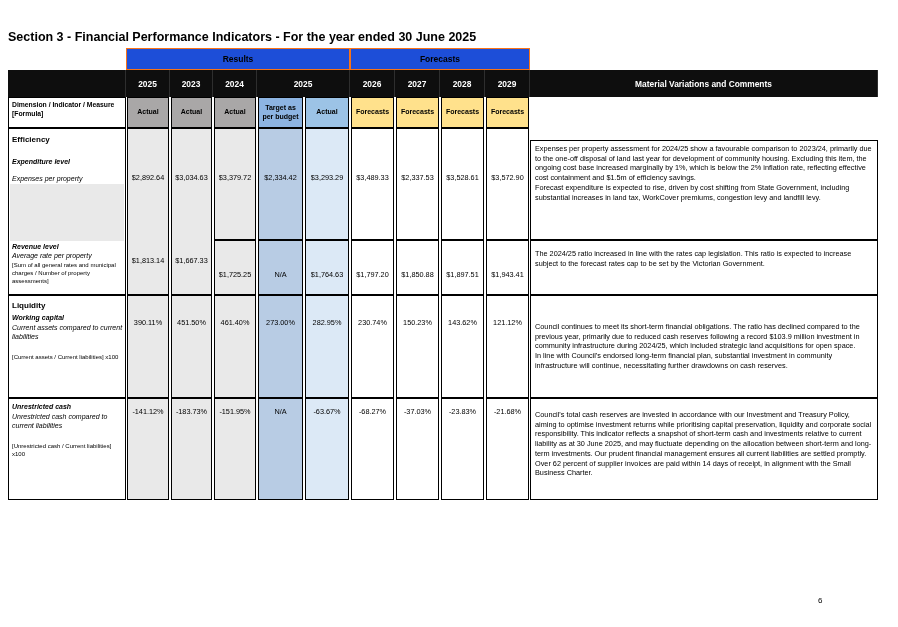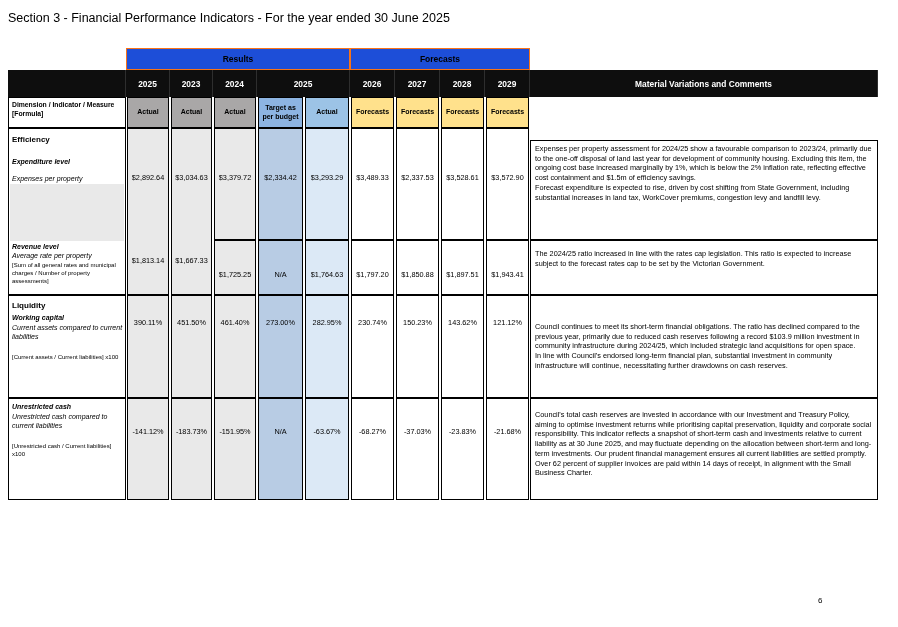--- a/index.html
+++ b/index.html
@@ -1,35 +1,35 @@
 <!DOCTYPE html>
 <html style="--black-bar: #0e0e0e; --hdr-gray: #a9a7a7; --hdr-target: #8db4e2; --hdr-actual: #9cc3e6; --hdr-forecast: #ffe18c; --data-gray: #e9e9e9; --data-target: #b8cce4; --data-actual: #dce9f6;"><head>
 <meta charset="utf-8">
 <style>
   :root{
     --black-bar:#0e0e0e; --hdr-gray:#a9a7a7; --hdr-target:#8db4e2; --hdr-actual:#9cc3e6;
     --hdr-forecast:#ffe18c; --data-gray:#e9e9e9; --data-target:#b8cce4; --data-actual:#dce9f6;
   }
   *{box-sizing:border-box;margin:0;padding:0}
   body{width:898px;height:627px;background:#fff;font-family:"Liberation Sans",sans-serif;color:#000;position:relative;overflow:hidden}
-  .title{position:absolute;left:8px;top:11px;font-size:12.5px;font-weight:normal}
+  .title{position:absolute;left:8px;top:30px;font-size:12.5px;font-weight:bold}
   .grid{position:absolute;left:8px;top:48px;display:grid;
         grid-template-columns:118px 44px 43px 44px 47px 46px 45px 45px 45px 45px 348px;
         grid-template-rows:22px 27px 31px 112px 55px 103px 102px;}
   .c{position:relative}
   .ghd{border:1px solid #f97316;background:#1d4ed8;display:flex;align-items:center;justify-content:center;font-weight:bold;font-size:8.5px}
   .blk{background:var(--black-bar);color:#fff;font-weight:bold;font-size:8.4px;display:flex;align-items:center;justify-content:center;border-right:1px solid #2e2e2e;text-align:center}
   .bx{position:absolute;top:0;bottom:0;left:1px;right:1px;border:1px solid #000}
   .wide{left:0;right:0}
   .gryh{background:var(--hdr-gray)} .tgth{background:var(--hdr-target)} .a25h{background:var(--hdr-actual)} .fch{background:var(--hdr-forecast)}
   .gry{background:var(--data-gray)} .tgt{background:var(--data-target)} .a25{background:var(--data-actual)} .wht{background:#fff}
   .ctr{display:flex;align-items:center;justify-content:center;font-weight:bold;font-size:7px;text-align:center;line-height:1.15;padding:1px}
   .dimlbl{padding:3px 3px;font-weight:bold;font-size:6.8px;line-height:1.3}
   .val{display:block;text-align:center;font-size:7.3px}
-  .vo1{margin-top:44px}.vo2{margin-top:29px}.vo3{margin-top:22px}.vo4{margin-top:28px}
+  .vo1{margin-top:44px}.vo2{margin-top:29px}.vo3{margin-top:22px}.vo4{margin-top:8px}
   .v2abs{position:absolute;top:127px;left:0;right:0;text-align:center;font-size:7.3px}
   .lblbx{position:absolute;inset:0;border:1px solid #000;background:#fff}
   .sect{position:absolute;left:3px;right:2px;font-weight:bold;font-size:8px}
   .mtitle{position:absolute;left:3px;right:2px;font-weight:bold;font-style:italic;font-size:7px}
   .meas{position:absolute;left:3px;right:2px;font-style:italic;font-size:7px;line-height:1.25}
   .formula{position:absolute;left:3px;right:2px;font-size:6px;line-height:1.3}
   .grayblk{position:absolute;left:1px;right:1px;top:55px;height:57px;background:var(--data-gray)}
   .ctext{font-size:7.3px;line-height:1.33;white-space:pre-line;padding:3px 4px 0 4px;text-align:left}
   .pagenum{position:absolute;left:818px;top:596px;font-size:8px}
 </style>

